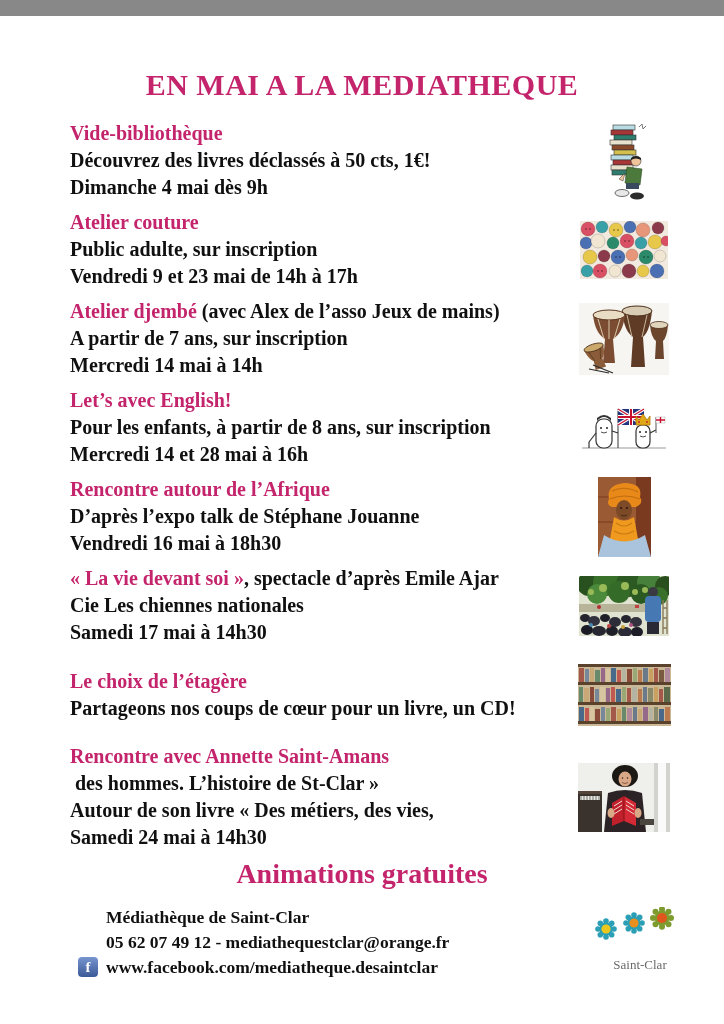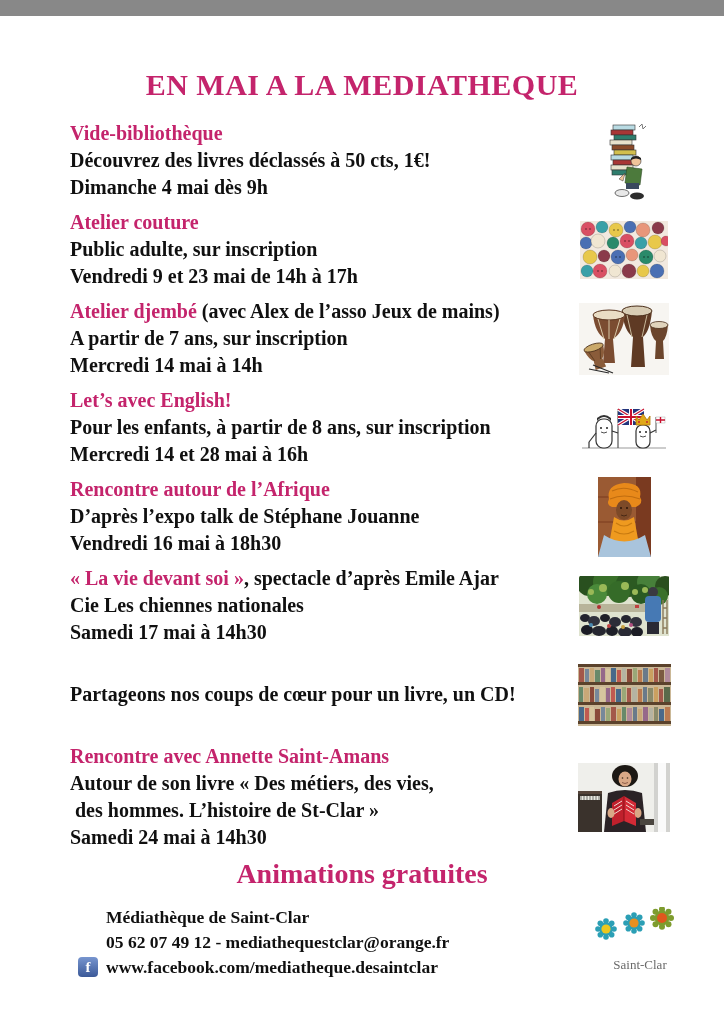--- a/index.html
+++ b/index.html
@@ -272,20 +272,21 @@
           <circle cx="74" cy="16" r="5" fill="#3a3a42"></circle>
           <rect x="66" y="20" width="16" height="26" rx="4" fill="#4679b4"></rect>
           <rect x="68" y="46" width="12" height="12" fill="#2a2a34"></rect>
           <path d="M84,24 L84,58 M88,24 L88,58 M84,32 L88,32 M84,42 L88,42 M84,52 L88,52" stroke="#8a7a5a" stroke-width="1.4" fill="none"></path>
         </svg>
       </div>
     </div>
 
     <div class="event">
       <div class="event-text">
+        <div class="event-title"><span class="accent">Le choix de l’étagère</span><span class="plain"></span></div>
         <div class="event-line">Partageons nos coups de cœur pour un livre, un CD!</div>
       </div>
       <div class="event-image">
         <svg width="93" height="62" viewBox="0 0 93 62">
           <rect width="93" height="62" fill="#cbb897"></rect>
           <rect x="0" y="0" width="93" height="3" fill="#5b422c"></rect>
           <rect x="0" y="18" width="93" height="3" fill="#5b422c"></rect>
           <rect x="0" y="38" width="93" height="3" fill="#5b422c"></rect>
           <rect x="0" y="57" width="93" height="3" fill="#5b422c"></rect>
           <g>
@@ -345,22 +346,22 @@
               <rect x="81" y="45" width="5" height="12" fill="#49698a"></rect>
             <rect x="87" y="43" width="5" height="14" fill="#ba7a50"></rect>
           </g>
         </svg>
       </div>
     </div>
 
     <div class="event">
       <div class="event-text">
         <div class="event-title"><span class="accent">Rencontre avec Annette Saint-Amans</span><span class="plain"></span></div>
+        <div class="event-line indent">des hommes. L’histoire de St-Clar »</div>
         <div class="event-line">Autour de son livre « Des métiers, des vies,</div>
-        <div class="event-line indent">des hommes. L’histoire de St-Clar »</div>
         <div class="event-line">Samedi 24 mai à 14h30</div>
       </div>
       <div class="event-image">
         <svg width="92" height="69" viewBox="0 0 92 69">
           <rect width="92" height="69" fill="#efefeb"></rect>
           <rect x="76" width="16" height="69" fill="#d2d2cf"></rect>
           <rect x="80" width="8" height="69" fill="#fafafa"></rect>
           <rect x="0" y="28" width="24" height="41" fill="#3a322c"></rect>
           <rect x="0" y="28" width="24" height="3" fill="#55443a"></rect>
           <rect x="2" y="33" width="20" height="4" fill="#e8e8e0"></rect>

